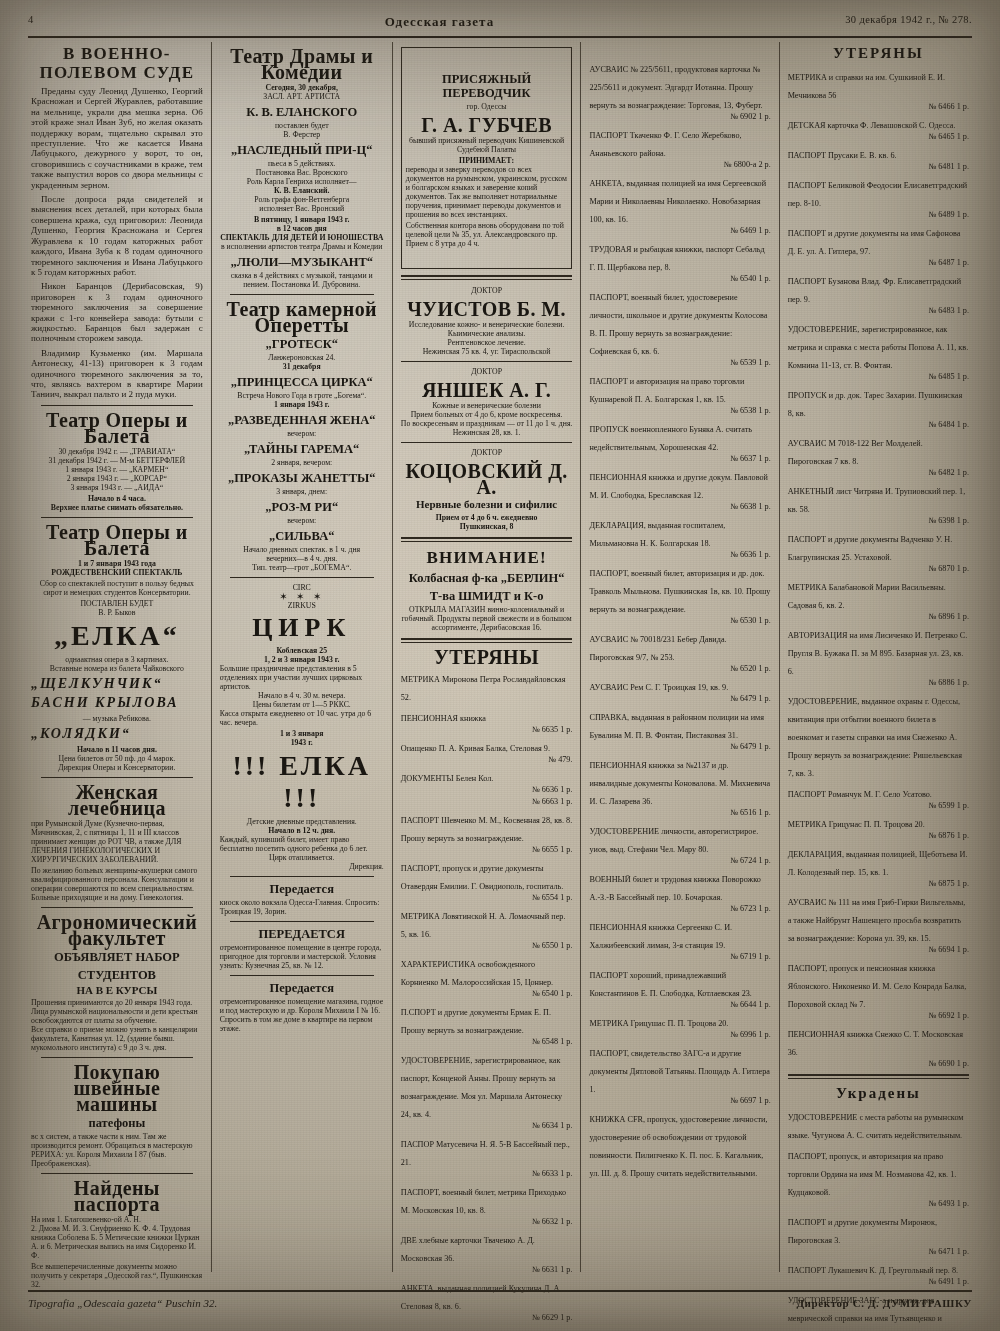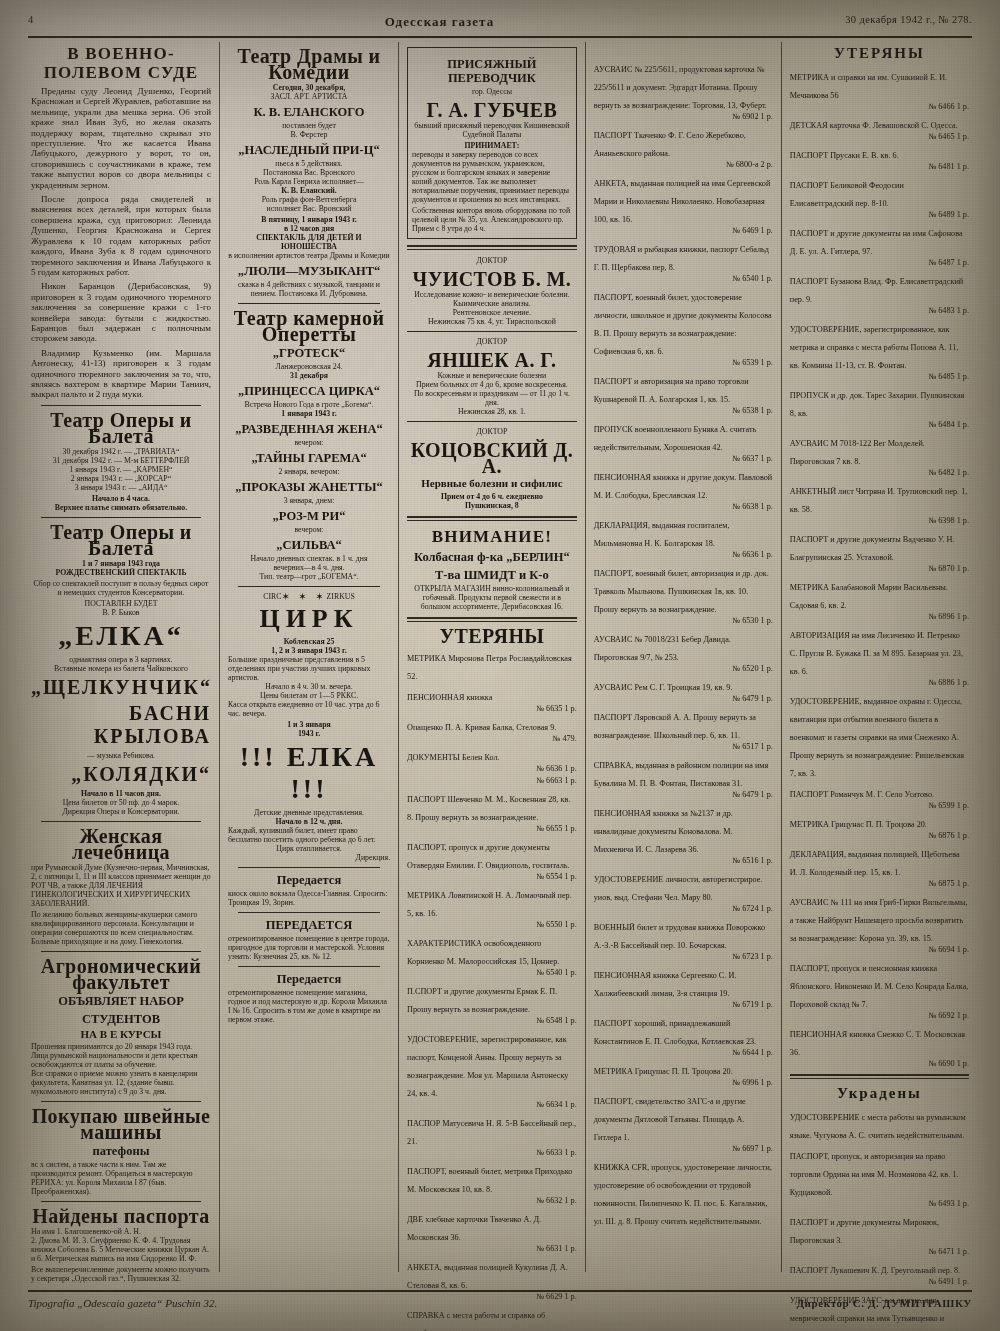--- a/index.html
+++ b/index.html
@@ -69,21 +69,21 @@
   }
   .h4{
     text-align:center;font-size:11px;line-height:12.5px;margin:2px 0;
   }
   .ct{text-align:center;}
   .b{font-weight:bold;}
   .sep{border-top:1px solid #2e281f;margin:5px 10px;}
   .sepfull{border-top:1px solid #2e281f;margin:5px 0;}
   .sepdbl{border-top:2px solid #2e281f;border-bottom:1px solid #2e281f;height:2px;margin:6px 0;}
   .boxad{
-    border:1px solid #2e281f;padding:5px 4px;margin:5px 0;
+    border:1px solid #2e281f;padding:20px 4px;margin:5px 0;
   }
   .tiny{font-size:7.8px;line-height:9px;}
   .lead{font-size:9px;line-height:10.4px;text-align:justify;text-indent:10px;}
   .right{text-align:right;}
   .entry{margin-bottom:3px;}
   .entry .txt{font-size:8.2px;line-height:9.3px;text-align:justify;}
   .entry .no{font-size:8.2px;text-align:right;display:block;}
   .footer{
     position:absolute;left:0;bottom:0;width:944px;height:22px;
     border-top:2px solid #2a241c;
@@ -92,21 +92,21 @@
   }
   .footer .fl{font-style:italic;}
   .footer .fr{font-weight:bold;letter-spacing:.6px;}
   .circus{
     font-weight:bold;font-size:26px;letter-spacing:6px;text-align:center;margin:3px 0;
   }
   .elka{
     font-weight:bold;font-size:28px;letter-spacing:3px;text-align:center;margin:3px 0;
   }
   .elka2{
-    font-weight:bold;font-size:20px;letter-spacing:2px;text-align:right;margin:3px 0;
+    font-weight:bold;font-size:14px;letter-spacing:2px;text-align:left;margin:3px 0;font-style:italic;
   }
   .hdrline{
     text-align:center;font-weight:bold;font-size:15px;letter-spacing:2px;margin:3px 0 4px;
   }
   .mt2{margin-top:2px;}
   .mt4{margin-top:4px;}
   .starrow{text-align:center;font-size:10px;letter-spacing:3px;}
 </style>
 </head>
 <body>
@@ -226,21 +226,21 @@
         <div class="h3">„ПРОКАЗЫ ЖАНЕТТЫ“</div>
         <div class="tiny ct">3 января, днем:</div>
         <div class="h3">„РОЗ-М РИ“</div>
         <div class="tiny ct">вечером:</div>
         <div class="h3">„СИЛЬВА“</div>
         <div class="tiny ct">Начало дневных спектак. в 1 ч. дня</div>
         <div class="tiny ct">вечерних—в 4 ч. дня.</div>
         <div class="tiny ct">Тип. театр—грот „БОГЕМА“.</div>
 
         <div class="sep"></div>
-        <div class="tiny" style="display:flex;justify-content:center;align-items:center;">
+        <div class="tiny" style="display:flex;justify-content:center;align-items:center;flex-direction:column;">
           <span>CIRC</span>
           <span class="starrow">✶ ✶ ✶</span>
           <span>ZIRKUS</span>
         </div>
         <div class="circus">ЦИРК</div>
         <div class="tiny ct b">Коблевская 25</div>
         <div class="tiny ct b">1, 2 и 3 января 1943 г.</div>
         <div class="tiny">Большие праздничные представления в 5 отделениях при участии лучших цирковых артистов.</div>
         <div class="tiny ct">Начало в 4 ч. 30 м. вечера.</div>
         <div class="tiny ct">Цены билетам от 1—5 РККС.</div>
@@ -346,21 +346,20 @@
           <div class="entry"><span class="txt">АНКЕТА, выданная полицией на имя Сергеевской Марии и Николаевны Николаенко. Новобазарная 100, кв. 16.</span><span class="no">№ 6469 1 р.</span></div>
           <div class="entry"><span class="txt">ТРУДОВАЯ и рыбацкая книжки, паспорт Себальд Г. П. Щербакова пер, 8.</span><span class="no">№ 6540 1 р.</span></div>
           <div class="entry"><span class="txt">ПАСПОРТ, военный билет, удостоверение личности, школьное и другие документы Колосова В. П. Прошу вернуть за вознаграждение: Софиевская 6, кв. 6.</span><span class="no">№ 6539 1 р.</span></div>
           <div class="entry"><span class="txt">ПАСПОРТ и авторизация на право торговли Кушнаревой П. А. Болгарская 1, кв. 15.</span><span class="no">№ 6538 1 р.</span></div>
           <div class="entry"><span class="txt">ПРОПУСК военнопленного Буняка А. считать недействительным, Хорошенская 42.</span><span class="no">№ 6637 1 р.</span></div>
           <div class="entry"><span class="txt">ПЕНСИОННАЯ книжка и другие докум. Павловой М. И. Слободка, Бреславская 12.</span><span class="no">№ 6638 1 р.</span></div>
           <div class="entry"><span class="txt">ДЕКЛАРАЦИЯ, выданная госпиталем, Мильмановна Н. К. Болгарская 18.</span><span class="no">№ 6636 1 р.</span></div>
           <div class="entry"><span class="txt">ПАСПОРТ, военный билет, авторизация и др. док. Травколь Мыльнова. Пушкинская 1в, кв. 10. Прошу вернуть за вознаграждение.</span><span class="no">№ 6530 1 р.</span></div>
           <div class="entry"><span class="txt">АУСВАИС № 70018/231 Бебер Давида. Пироговская 9/7, № 253.</span><span class="no">№ 6520 1 р.</span></div>
           <div class="entry"><span class="txt">АУСВАИС Рем С. Г. Троицкая 19, кв. 9.</span><span class="no">№ 6479 1 р.</span></div>
-          <div class="entry"><span class="txt">ПАСПОРТ Ляровской А. А. Прошу вернуть за вознаграждение. Школьный пер. 6, кв. 11.</span><span class="no">№ 6517 1 р.</span></div>
           <div class="entry"><span class="txt">СПРАВКА, выданная в районном полиции на имя Бувалина М. П. В. Фонтан, Пистаковая 31.</span><span class="no">№ 6479 1 р.</span></div>
           <div class="entry"><span class="txt">ПЕНСИОННАЯ книжка за №2137 и др. инвалидные документы Коновалова. М. Михневича И. С. Лазарева 36.</span><span class="no">№ 6516 1 р.</span></div>
           <div class="entry"><span class="txt">УДОСТОВЕРЕНИЕ личности, авторегистрирое. уиов, выд. Стефани Чел. Мару 80.</span><span class="no">№ 6724 1 р.</span></div>
           <div class="entry"><span class="txt">ВОЕННЫЙ билет и трудовая книжка Поворожко А.-З.-В Бассейный пер. 10. Бочарская.</span><span class="no">№ 6723 1 р.</span></div>
           <div class="entry"><span class="txt">ПЕНСИОННАЯ книжка Сергеенко С. И. Халжибеевский лиман, 3-я станция 19.</span><span class="no">№ 6719 1 р.</span></div>
           <div class="entry"><span class="txt">ПАСПОРТ хороший, принадлежавший Константинов Е. П. Слободка, Котлаевская 23.</span><span class="no">№ 6644 1 р.</span></div>
           <div class="entry"><span class="txt">МЕТРИКА Грицушас П. П. Троцова 20.</span><span class="no">№ 6996 1 р.</span></div>
           <div class="entry"><span class="txt">ПАСПОРТ, свидетельство ЗАГС-а и другие документы Дятловой Татьяны. Площадь А. Гитлера 1.</span><span class="no">№ 6697 1 р.</span></div>
           <div class="entry"><span class="txt">КНИЖКА CFR, пропуск, удостоверение личности, удостоверение об освобождении от трудовой повинности. Пилипченко К. П. пос. Б. Кагальник, ул. Ш. д. 8. Прошу считать недействительными.</span></div>
 

